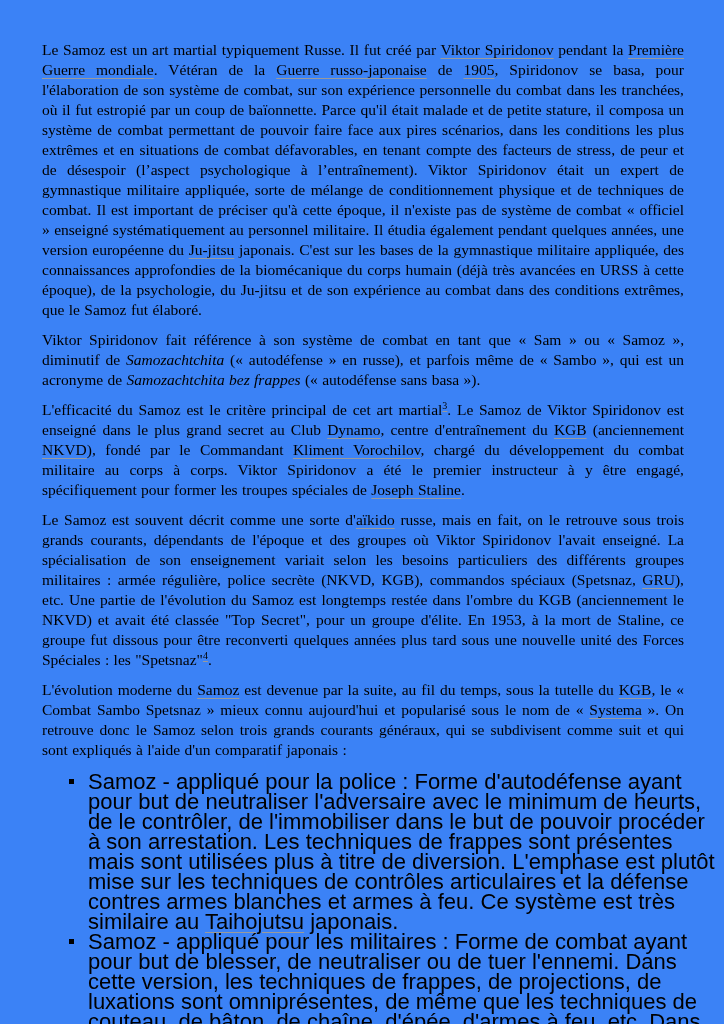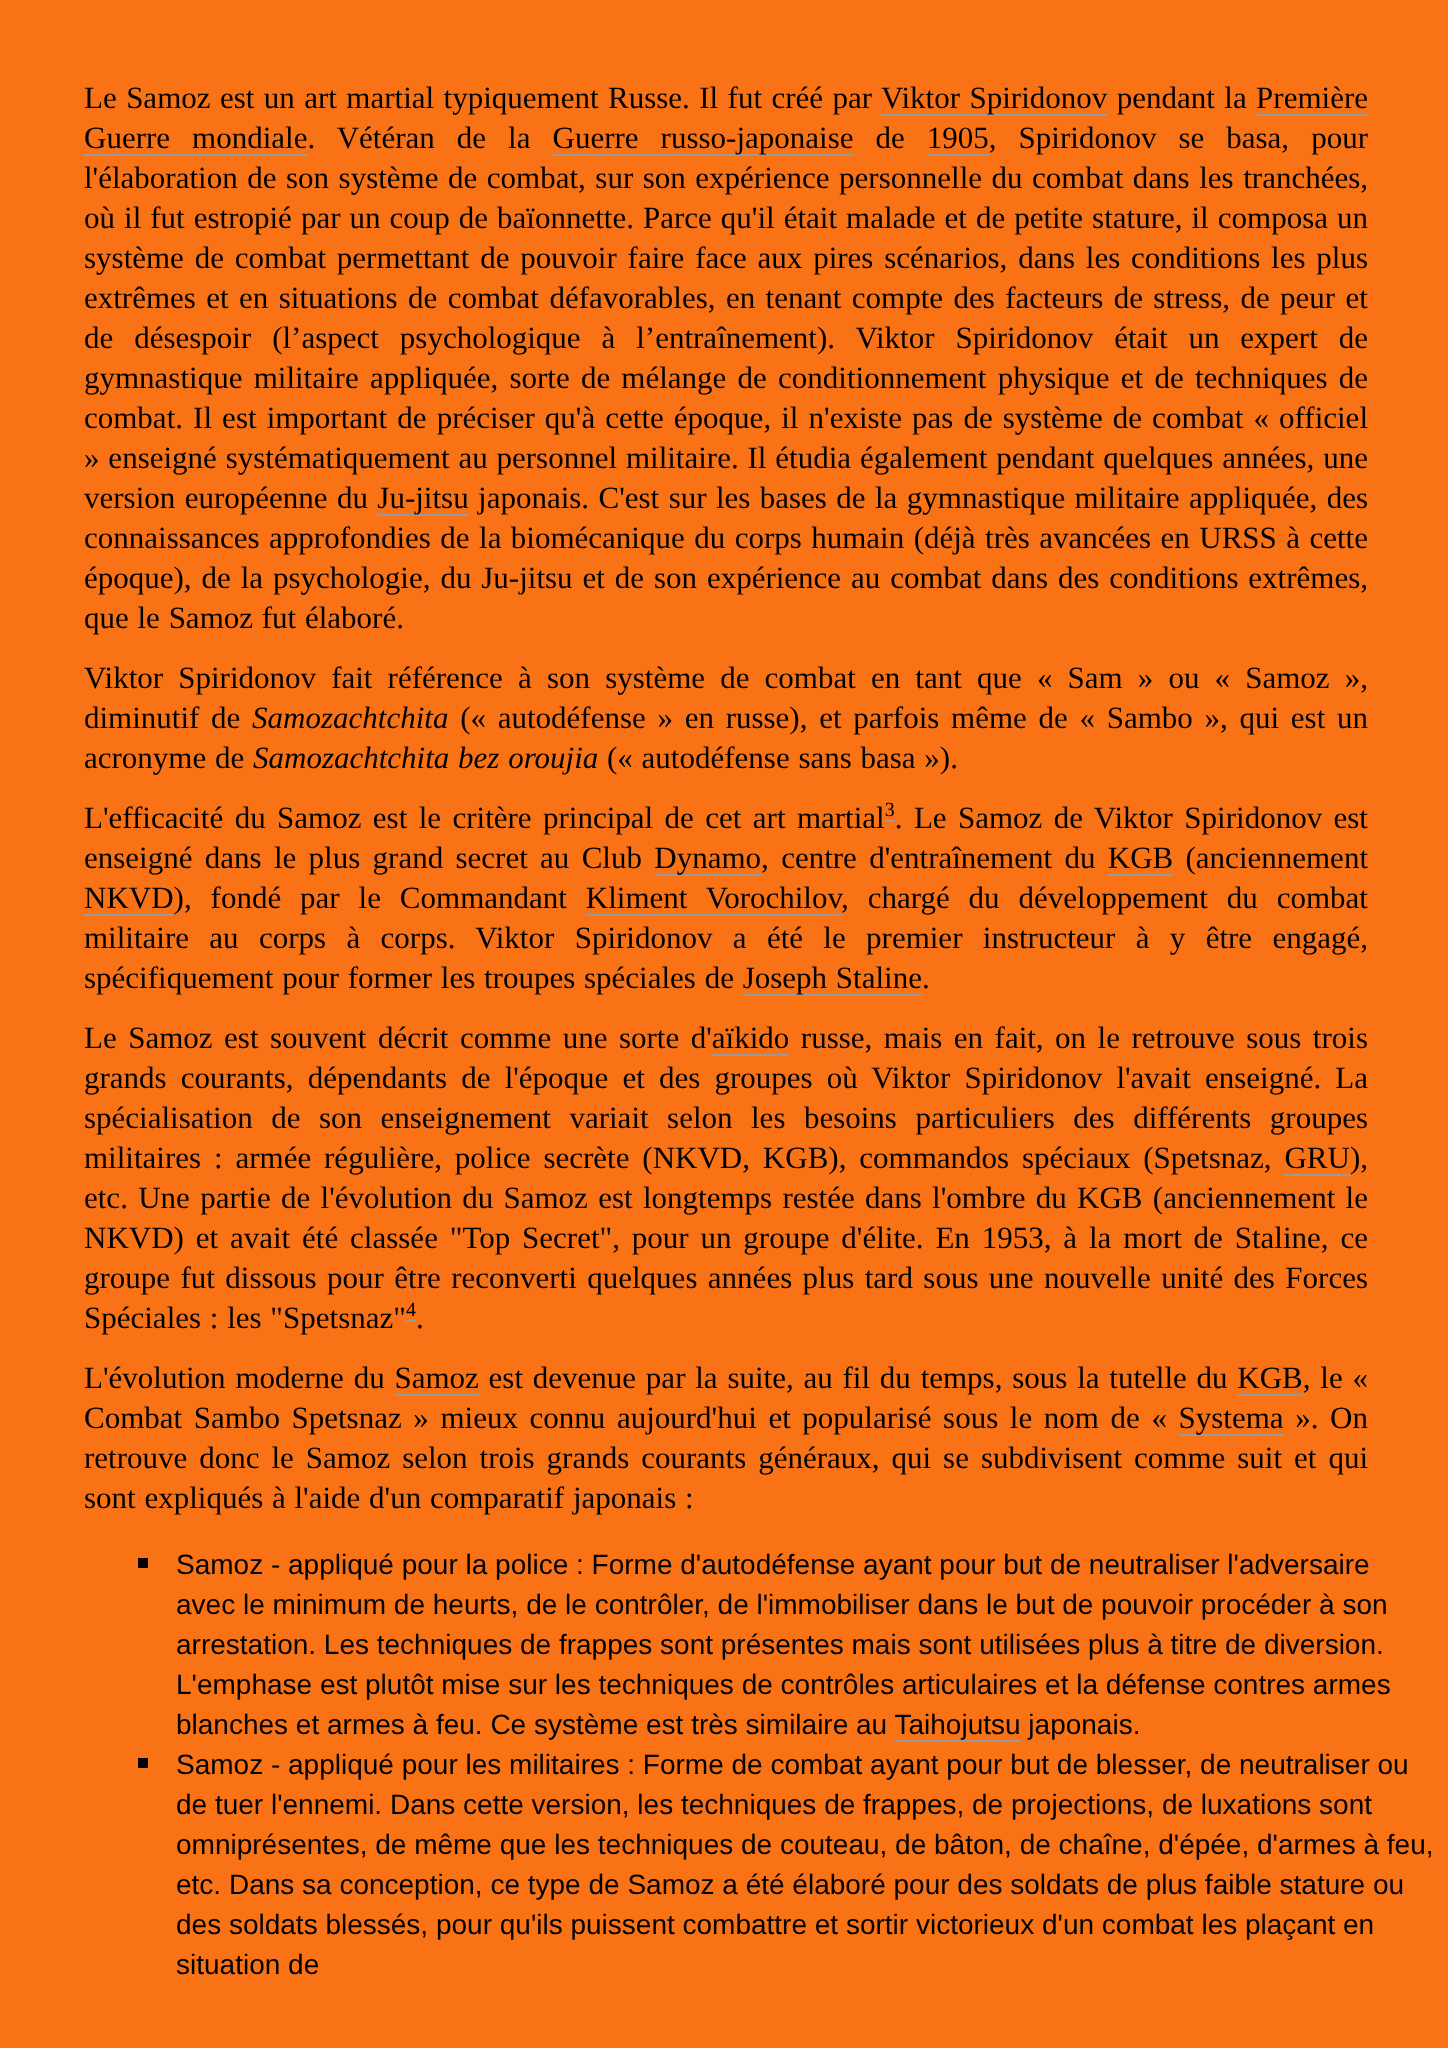--- a/index.html
+++ b/index.html
@@ -1,20 +1,20 @@
 <!DOCTYPE html>
 <html><head>
 <meta charset="utf-8">
 <style>
   html, body { margin: 0; padding: 0; background: #ffffff; }
   .page {
     position: relative;
     width: 724px;
     height: 1024px;
-    background: #f97316;
+    background: #3b82f6;
     overflow: hidden;
   }
   .body-text {
     position: absolute;
     left: 42px;
     top: 40px;
     width: 642px;
     color: #000000;
   }
   p.para {
@@ -25,21 +25,21 @@
     margin: 0 0 10px 0;
     word-spacing: 0.5px;
   }
   ul.bullets {
     list-style: none;
     margin: 12px -34px 0 0;
     padding: 0 0 0 26px;
   }
   ul.bullets li {
     font-family: "Liberation Sans", sans-serif;
-    font-size: 14px;
+    font-size: 22px;
     line-height: 20px;
     position: relative;
     padding-left: 20px;
     text-align: left;
   }
   .bullet-marker {
     position: absolute;
     left: 1px;
     top: 7px;
     width: 5px;
@@ -61,21 +61,21 @@
   }
   sup.ref-link a.doc-link { text-underline-offset: 1.5px; }
   em.italic-run { font-style: italic; }
 </style>
 </head>
 <body>
 
 <div class="page">
   <div class="body-text" style="color: rgb(0, 0, 0);">
       <p class="para"><span>Le Samoz est un art martial typiquement Russe. Il fut créé par </span><a class="doc-link">Viktor Spiridonov</a><span> pendant la </span><a class="doc-link">Première Guerre mondiale</a><span>. Vétéran de la </span><a class="doc-link">Guerre russo-japonaise</a><span> de </span><a class="doc-link">1905</a><span>, Spiridonov se basa, pour l'élaboration de son système de combat, sur son expérience personnelle du combat dans les tranchées, où il fut estropié par un coup de baïonnette. Parce qu'il était malade et de petite stature, il composa un système de combat permettant de pouvoir faire face aux pires scénarios, dans les conditions les plus extrêmes et en situations de combat défavorables, en tenant compte des facteurs de stress, de peur et de désespoir (l’aspect psychologique à l’entraînement). Viktor Spiridonov était un expert de gymnastique militaire appliquée, sorte de mélange de conditionnement physique et de techniques de combat. Il est important de préciser qu'à cette époque, il n'existe pas de système de combat « officiel » enseigné systématiquement au personnel militaire. Il étudia également pendant quelques années, une version européenne du </span><a class="doc-link">Ju-jitsu</a><span> japonais. C'est sur les bases de la gymnastique militaire appliquée, des connaissances approfondies de la biomécanique du corps humain (déjà très avancées en URSS à cette époque), de la psychologie, du Ju-jitsu et de son expérience au combat dans des conditions extrêmes, que le Samoz fut élaboré.</span></p>
-      <p class="para"><span>Viktor Spiridonov fait référence à son système de combat en tant que « Sam » ou « Samoz », diminutif de </span><em class="italic-run">Samozachtchita</em><span> (« autodéfense » en russe), et parfois même de « Sambo », qui est un acronyme de </span><em class="italic-run">Samozachtchita bez oroujia</em><span> (« autodéfense sans basa »).</span></p>
+      <p class="para"><span>Viktor Spiridonov fait référence à son système de combat en tant que « Sam » ou « Samoz », diminutif de </span><em class="italic-run">Samozachtchita</em><span> (« autodéfense » en russe), et parfois même de « Sambo », qui est un acronyme de </span><em class="italic-run">Samozachtchita bez frappes</em><span> (« autodéfense sans basa »).</span></p>
       <p class="para"><span>L'efficacité du Samoz est le critère principal de cet art martial</span><sup class="ref-link"><a class="doc-link">3</a></sup><span>. Le Samoz de Viktor Spiridonov est enseigné dans le plus grand secret au Club </span><a class="doc-link">Dynamo</a><span>, centre d'entraînement du </span><a class="doc-link">KGB</a><span> (anciennement </span><a class="doc-link">NKVD</a><span>), fondé par le Commandant </span><a class="doc-link">Kliment Vorochilov</a><span>, chargé du développement du combat militaire au corps à corps. Viktor Spiridonov a été le premier instructeur à y être engagé, spécifiquement pour former les troupes spéciales de </span><a class="doc-link">Joseph Staline</a><span>.</span></p>
       <p class="para"><span>Le Samoz est souvent décrit comme une sorte d'</span><a class="doc-link">aïkido</a><span> russe, mais en fait, on le retrouve sous trois grands courants, dépendants de l'époque et des groupes où Viktor Spiridonov l'avait enseigné. La spécialisation de son enseignement variait selon les besoins particuliers des différents groupes militaires : armée régulière, police secrète (NKVD, KGB), commandos spéciaux (Spetsnaz, </span><a class="doc-link">GRU</a><span>), etc. Une partie de l'évolution du Samoz est longtemps restée dans l'ombre du KGB (anciennement le NKVD) et avait été classée "Top Secret", pour un groupe d'élite. En 1953, à la mort de Staline, ce groupe fut dissous pour être reconverti quelques années plus tard sous une nouvelle unité des Forces Spéciales : les "Spetsnaz"</span><sup class="ref-link"><a class="doc-link">4</a></sup><span>.</span></p>
       <p class="para"><span>L'évolution moderne du </span><a class="doc-link">Samoz</a><span> est devenue par la suite, au fil du temps, sous la tutelle du </span><a class="doc-link">KGB</a><span>, le « Combat Sambo Spetsnaz » mieux connu aujourd'hui et popularisé sous le nom de « </span><a class="doc-link">Systema</a><span> ». On retrouve donc le Samoz selon trois grands courants généraux, qui se subdivisent comme suit et qui sont expliqués à l'aide d'un comparatif japonais :</span></p>
       <ul class="bullets">
         <li><span class="bullet-marker"></span><span>Samoz - appliqué pour la police : Forme d'autodéfense ayant pour but de neutraliser l'adversaire avec le minimum de heurts, de le contrôler, de l'immobiliser dans le but de pouvoir procéder à son arrestation. Les techniques de frappes sont présentes mais sont utilisées plus à titre de diversion. L'emphase est plutôt mise sur les techniques de contrôles articulaires et la défense contres armes blanches et armes à feu. Ce système est très similaire au </span><a class="doc-link">Taihojutsu</a><span> japonais.</span></li>
         <li><span class="bullet-marker"></span><span>Samoz - appliqué pour les militaires : Forme de combat ayant pour but de blesser, de neutraliser ou de tuer l'ennemi. Dans cette version, les techniques de frappes, de projections, de luxations sont omniprésentes, de même que les techniques de couteau, de bâton, de chaîne, d'épée, d'armes à feu, etc. Dans sa conception, ce type de Samoz a été élaboré pour des soldats de plus faible stature ou des soldats blessés, pour qu'ils puissent combattre et sortir victorieux d'un combat les plaçant en situation de</span></li>
       </ul>
     </div>
 </div>
 

